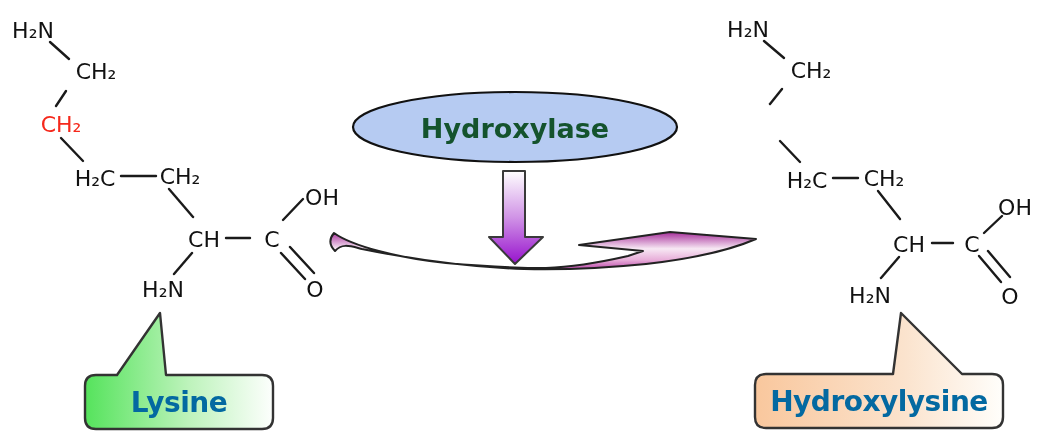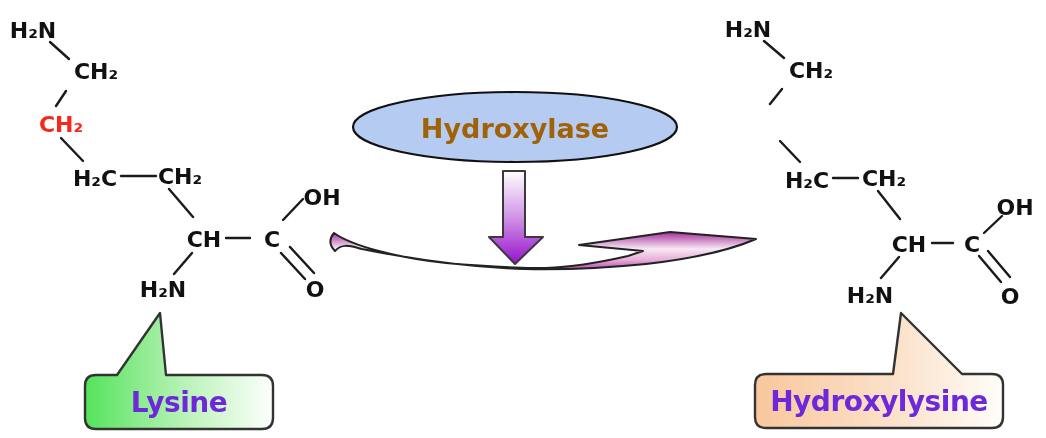--- a/index.html
+++ b/index.html
@@ -7,44 +7,44 @@
     position:relative;
     width:1046px;height:438px;
     background:#ffffff;
     overflow:hidden;
     font-family:"DejaVu Sans",sans-serif;
   }
   .layer{position:absolute;left:0;top:0;}
   .atom{
     position:absolute;
     transform:translate(-50%,-50%);
-    font-weight:bold;
+    font-weight:normal;
     font-size:22px;
     color:#111;
     white-space:nowrap;
     letter-spacing:0px;
     z-index:2;
   }
   .atom.red{color:#f5281b;}
   .enzyme-label{
     position:absolute;
     transform:translate(-50%,-50%);
     font-weight:bold;
     font-size:27px;
-    color:#a16207;
+    color:#14532d;
     white-space:nowrap;
     z-index:2;
   }
   .bubble-label{
     position:absolute;
     transform:translate(-50%,-50%);
     font-weight:bold;
     font-size:28px;
     letter-spacing:-0.5px;
-    color:#6d28d9;
+    color:#0369a1;
     white-space:nowrap;
     z-index:2;
   }
   .bond{stroke:#1a1a1a;stroke-width:2.4;stroke-linecap:round;}
 </style>
 </head>
 <body>
 
 <div class="canvas">
 

